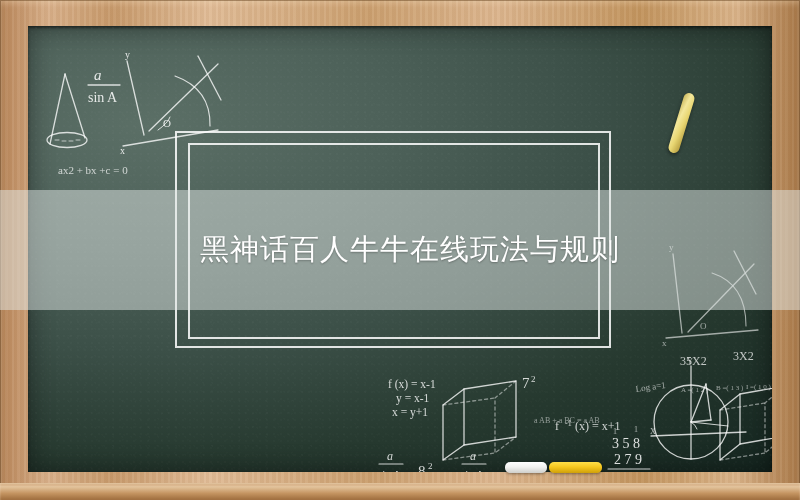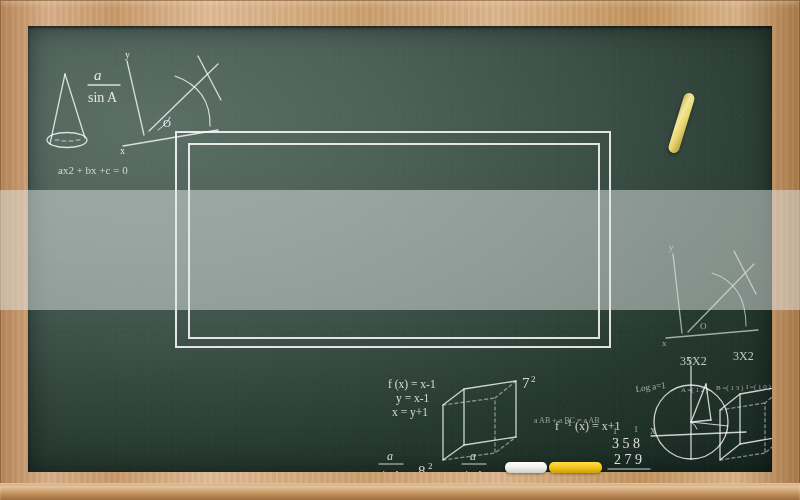--- a/index.html
+++ b/index.html
@@ -269,18 +269,19 @@
       </svg>
     </div>
 
     <div class="rect-outer" style="left:147px;top:105px;width:436px;height:217px;"></div>
     <div class="rect-inner" style="left:160px;top:117px;width:412px;height:196px;"></div>
 
     <div class="chalk-stick-diag" style="left:648px;top:66px;"></div>
   </div>
 
   <div class="band"></div>
+  <div class="title">黑神话百人牛牛在线玩法与规则</div>
 
   <div class="tray-chalk-white"></div>
   <div class="tray-chalk-yellow"></div>
 
   <div class="tray-edge"></div>
 </div>
 
 </body></html>

